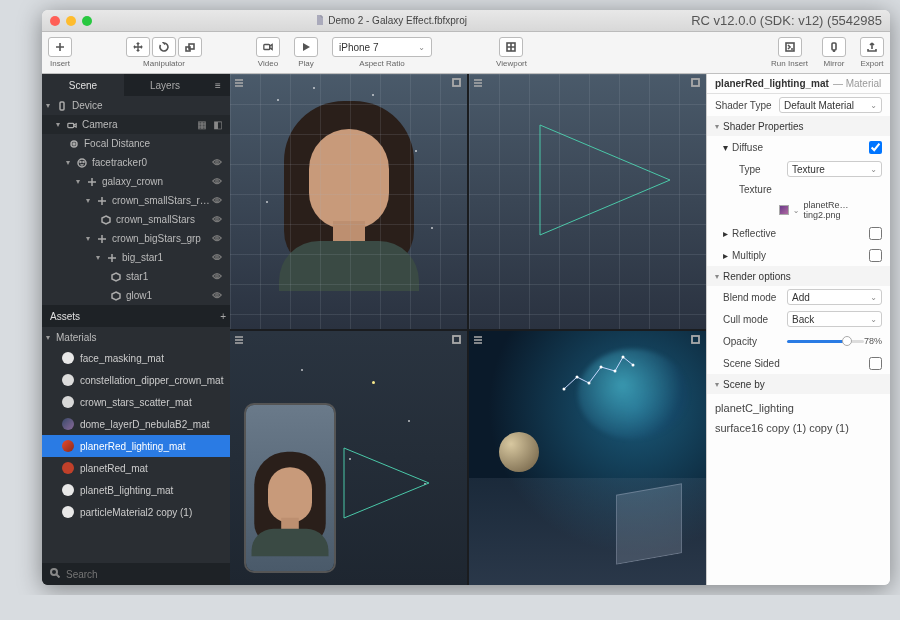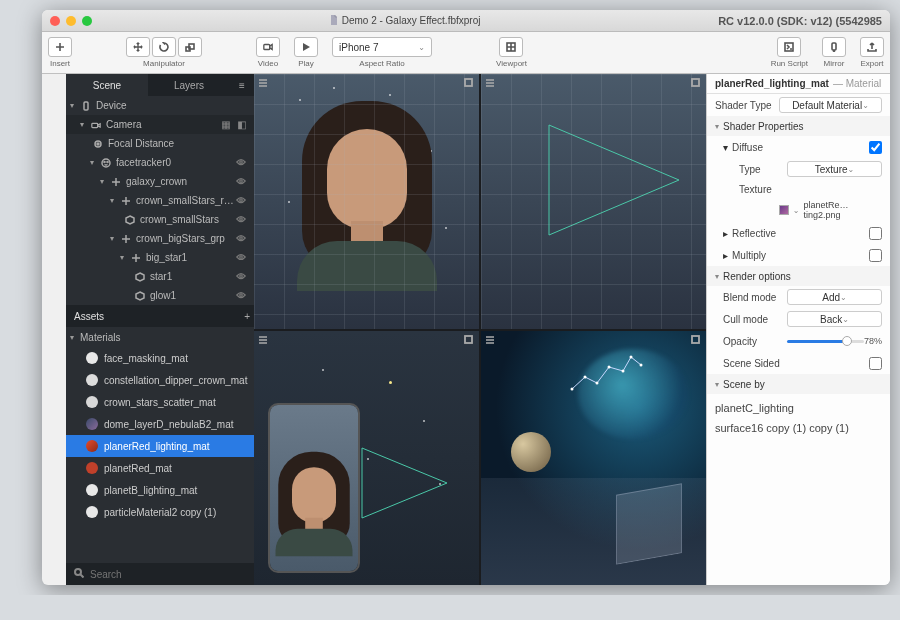--- a/index.html
+++ b/index.html
@@ -4,32 +4,32 @@
 <style>
 * { margin: 0; padding: 0; box-sizing: border-box; font-family: -apple-system, "Helvetica Neue", Arial, sans-serif; }
 body { background: #d8dce0; display: flex; justify-content: center; padding: 10px; }
 .window { width: 870px; height: 575px; background: #f0f0f0; border-radius: 6px; box-shadow: 0 4px 24px rgba(0,0,0,0.4); overflow: hidden; display: flex; flex-direction: column; margin-left: 32px; }
 .titlebar { height: 22px; background: linear-gradient(#e8e8e8,#d8d8d8); display: flex; align-items: center; padding: 0 8px; font-size: 10px; color: #333; border-bottom: 1px solid #bbb; }
 .traffic { display: flex; gap: 6px; }
 .traffic span { width: 10px; height: 10px; border-radius: 50%; display: block; }
 .tc-r { background: #ff5f57; } .tc-y { background: #febc2e; } .tc-g { background: #28c840; }
 .title { flex: 1; text-align: center; color: #444; display: flex; align-items: center; justify-content: center; gap: 4px; }
 .title .doc-icon svg { width: 8px; height: 10px; }
-.version { font-size: 11px; color: #555; font-weight: bold; }
+.version { font-size: 13px; color: #555; }
 
 .toolbar { height: 42px; background: #f5f5f5; border-bottom: 1px solid #c0c0c0; display: flex; align-items: center; padding: 0 6px; font-size: 9px; color: #555; }
 .tgroup { display: flex; flex-direction: column; align-items: center; gap: 2px; margin-right: 14px; }
 .tbtns { display: flex; gap: 2px; border-radius: 8px; }
 .tbtn { background: #fff; border: 1px solid #bbb; border-radius: 3px; height: 20px; min-width: 24px; display: flex; align-items: center; justify-content: center; font-size: 11px; color: #555; }
 .tbtn svg { width: 10px; height: 10px; stroke: #555; fill: none; stroke-width: 1.6; }
 .tbtn.wide { min-width: 100px; justify-content: flex-start; padding: 0 6px; font-size: 10px; color: #333; }
 .tlabel { font-size: 8px; color: #666; }
 .spacer { flex: 1; }
 
-.main { flex: 1; display: flex; overflow: hidden; padding-left: 24px; }
+.main { flex: 1; display: flex; overflow: hidden; }
 
 .leftpanel { width: 188px; background: #2a2e33; display: flex; flex-direction: column; color: #c8c8c8; font-size: 10px; }
 .tabs { display: flex; height: 22px; }
 .tab { flex: 1; display: flex; align-items: center; justify-content: center; background: #1e2226; color: #aaa; cursor: pointer; }
 .tab.active { background: #2a2e33; color: #e0e0e0; }
 .toggles { display: flex; gap: 0; margin-left: auto; }
 .toggles span { width: 16px; text-align: center; color: #888; font-size: 10px; }
 .tree { flex: 0 0 auto; overflow: auto; }
 .row { display: flex; align-items: center; height: 19px; padding: 0 4px; color: #bbb; }
 .row .arrow { width: 10px; font-size: 8px; color: #999; }
@@ -76,21 +76,21 @@
 .moon { position: absolute; left: 30px; top: 40%; width: 40px; height: 40px; background: radial-gradient(circle at 30% 30%, #d8c8a0, #6a5a40); border-radius: 50%; }
 .constellation { position: absolute; left: 38%; top: 18px; }
 .constellation svg { overflow: visible; }
 
 .rightpanel { width: 184px; background: #fdfdfd; border-left: 1px solid #ccc; display: flex; flex-direction: column; font-size: 10px; color: #333; }
 .rp-head { height: 20px; display: flex; align-items: center; padding: 0 8px; gap: 4px; border-bottom: 1px solid #e0e0e0; }
 .rp-head .nm { font-weight: 600; color: #333; }
 .rp-head .type { color: #999; }
 .rp-row { display: flex; align-items: center; height: 22px; padding: 0 8px; }
 .rp-row .k { width: 64px; color: #444; }
-.rp-row select, .rp-row .selbox { flex: 1; height: 16px; font-size: 10px; border: 1px solid #ccc; border-radius: 3px; background: #fff; padding: 0 4px; color: #333; display: flex; align-items: center; justify-content: center; }
+.rp-row select, .rp-row .selbox { flex: 1; height: 16px; font-size: 10px; border: 1px solid #ccc; border-radius: 3px; background: #fff; padding: 0 4px; color: #333; display: flex; align-items: center; justify-content: space-between; }
 .rp-row .chev { color: #888; font-size: 8px; }
 .rp-sect { height: 20px; display: flex; align-items: center; padding: 0 8px; background: #f4f4f4; font-weight: 500; gap: 4px; }
 .rp-sect .chevd { font-size: 8px; color: #888; }
 .rp-sub { padding-left: 16px; }
 .rp-row input[type=checkbox] { margin-left: auto; }
 .texrow { display: flex; align-items: center; padding: 2px 8px 2px 72px; gap: 4px; font-size: 9px; color: #444; }
 .texsw { width: 10px; height: 10px; background: linear-gradient(135deg,#6a3a8a,#b06aa0); border: 1px solid #aaa; }
 .slider { display: flex; align-items: center; gap: 6px; flex: 1; }
 .track { flex: 1; height: 3px; background: linear-gradient(to right, #2a7be4 78%, #ddd 78%); border-radius: 2px; position: relative; }
 .thumb { position: absolute; left: 78%; top: 50%; transform: translate(-50%,-50%); width: 10px; height: 10px; border-radius: 50%; background: #fff; border: 1px solid #aaa; }
@@ -201,21 +201,21 @@
     <div class="spacer"></div>
     <div class="tgroup">
       <div class="tbtns">
         <div class="tbtn">
             <svg viewBox="0 0 10 10">
               <rect x="1" y="1" width="8" height="8"></rect>
               <path d="M3 3l2 2-2 2M6 7h2"></path>
             </svg>
           </div>
       </div>
-      <div class="tlabel">Run Script</div>
+      <div class="tlabel">Run Insert</div>
     </div>
     <div class="tgroup">
       <div class="tbtns">
         <div class="tbtn">
             <svg viewBox="0 0 10 10">
               <rect x="3" y="1" width="4" height="7" rx="1"></rect>
               <circle cx="5" cy="9" r="0.5" fill="#555"></circle>
             </svg>
           </div>
       </div>

